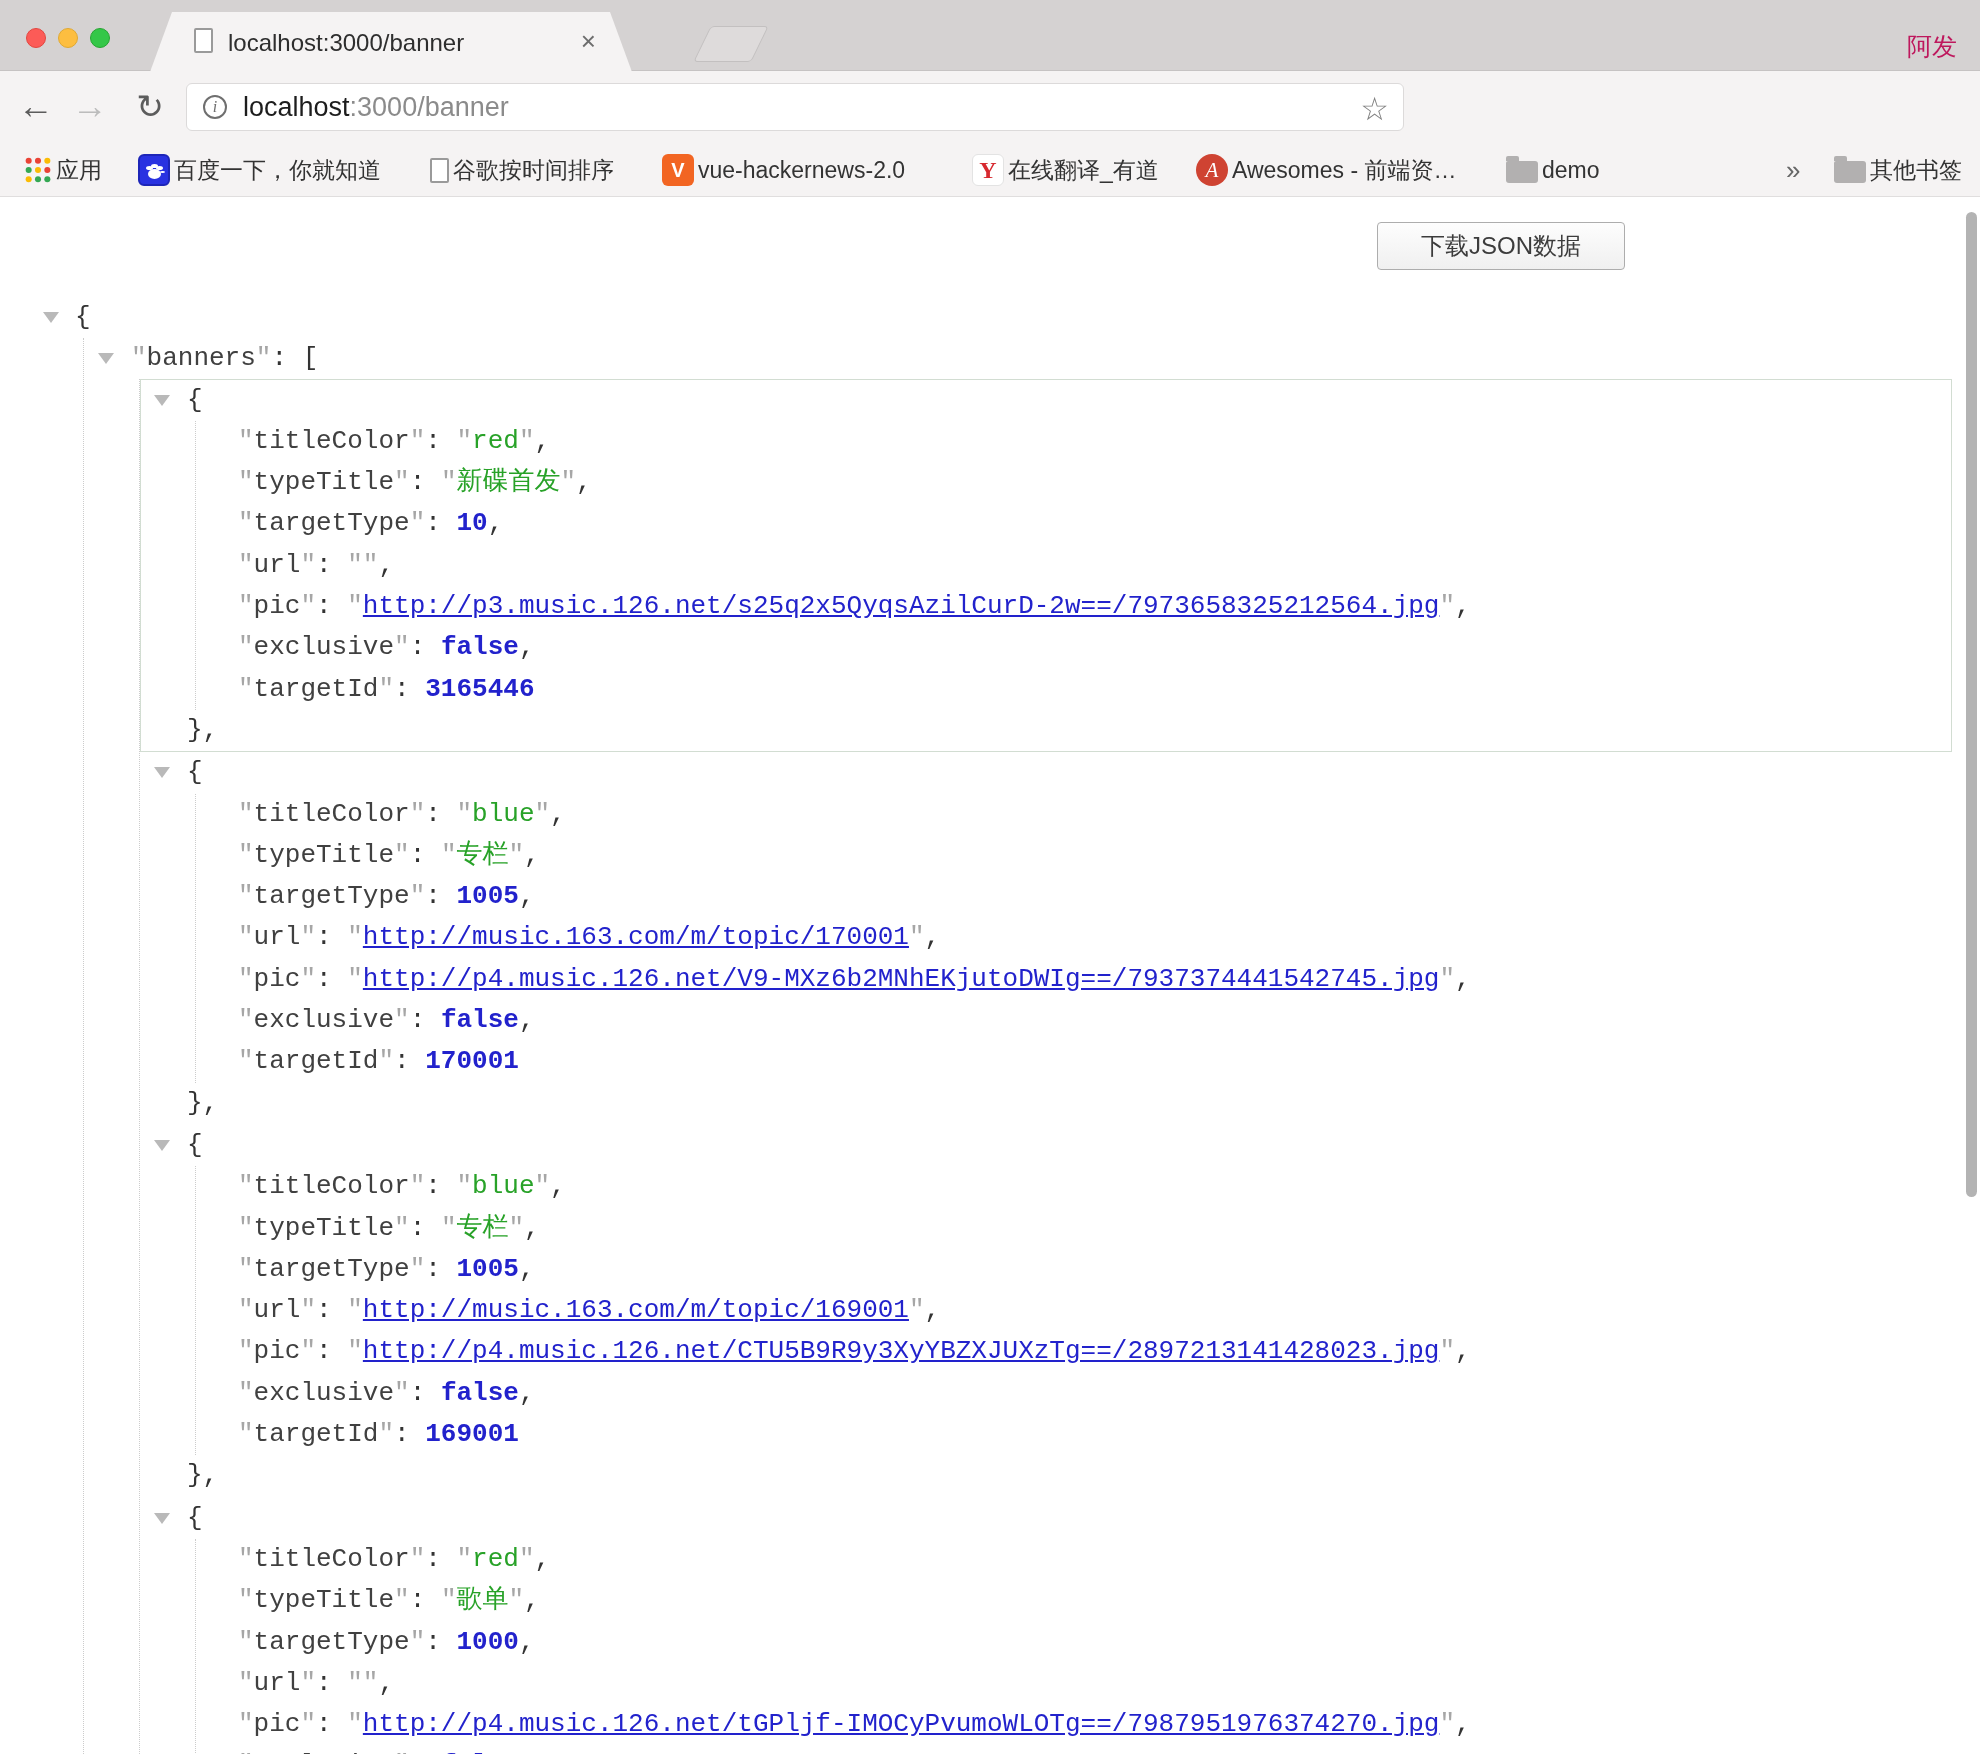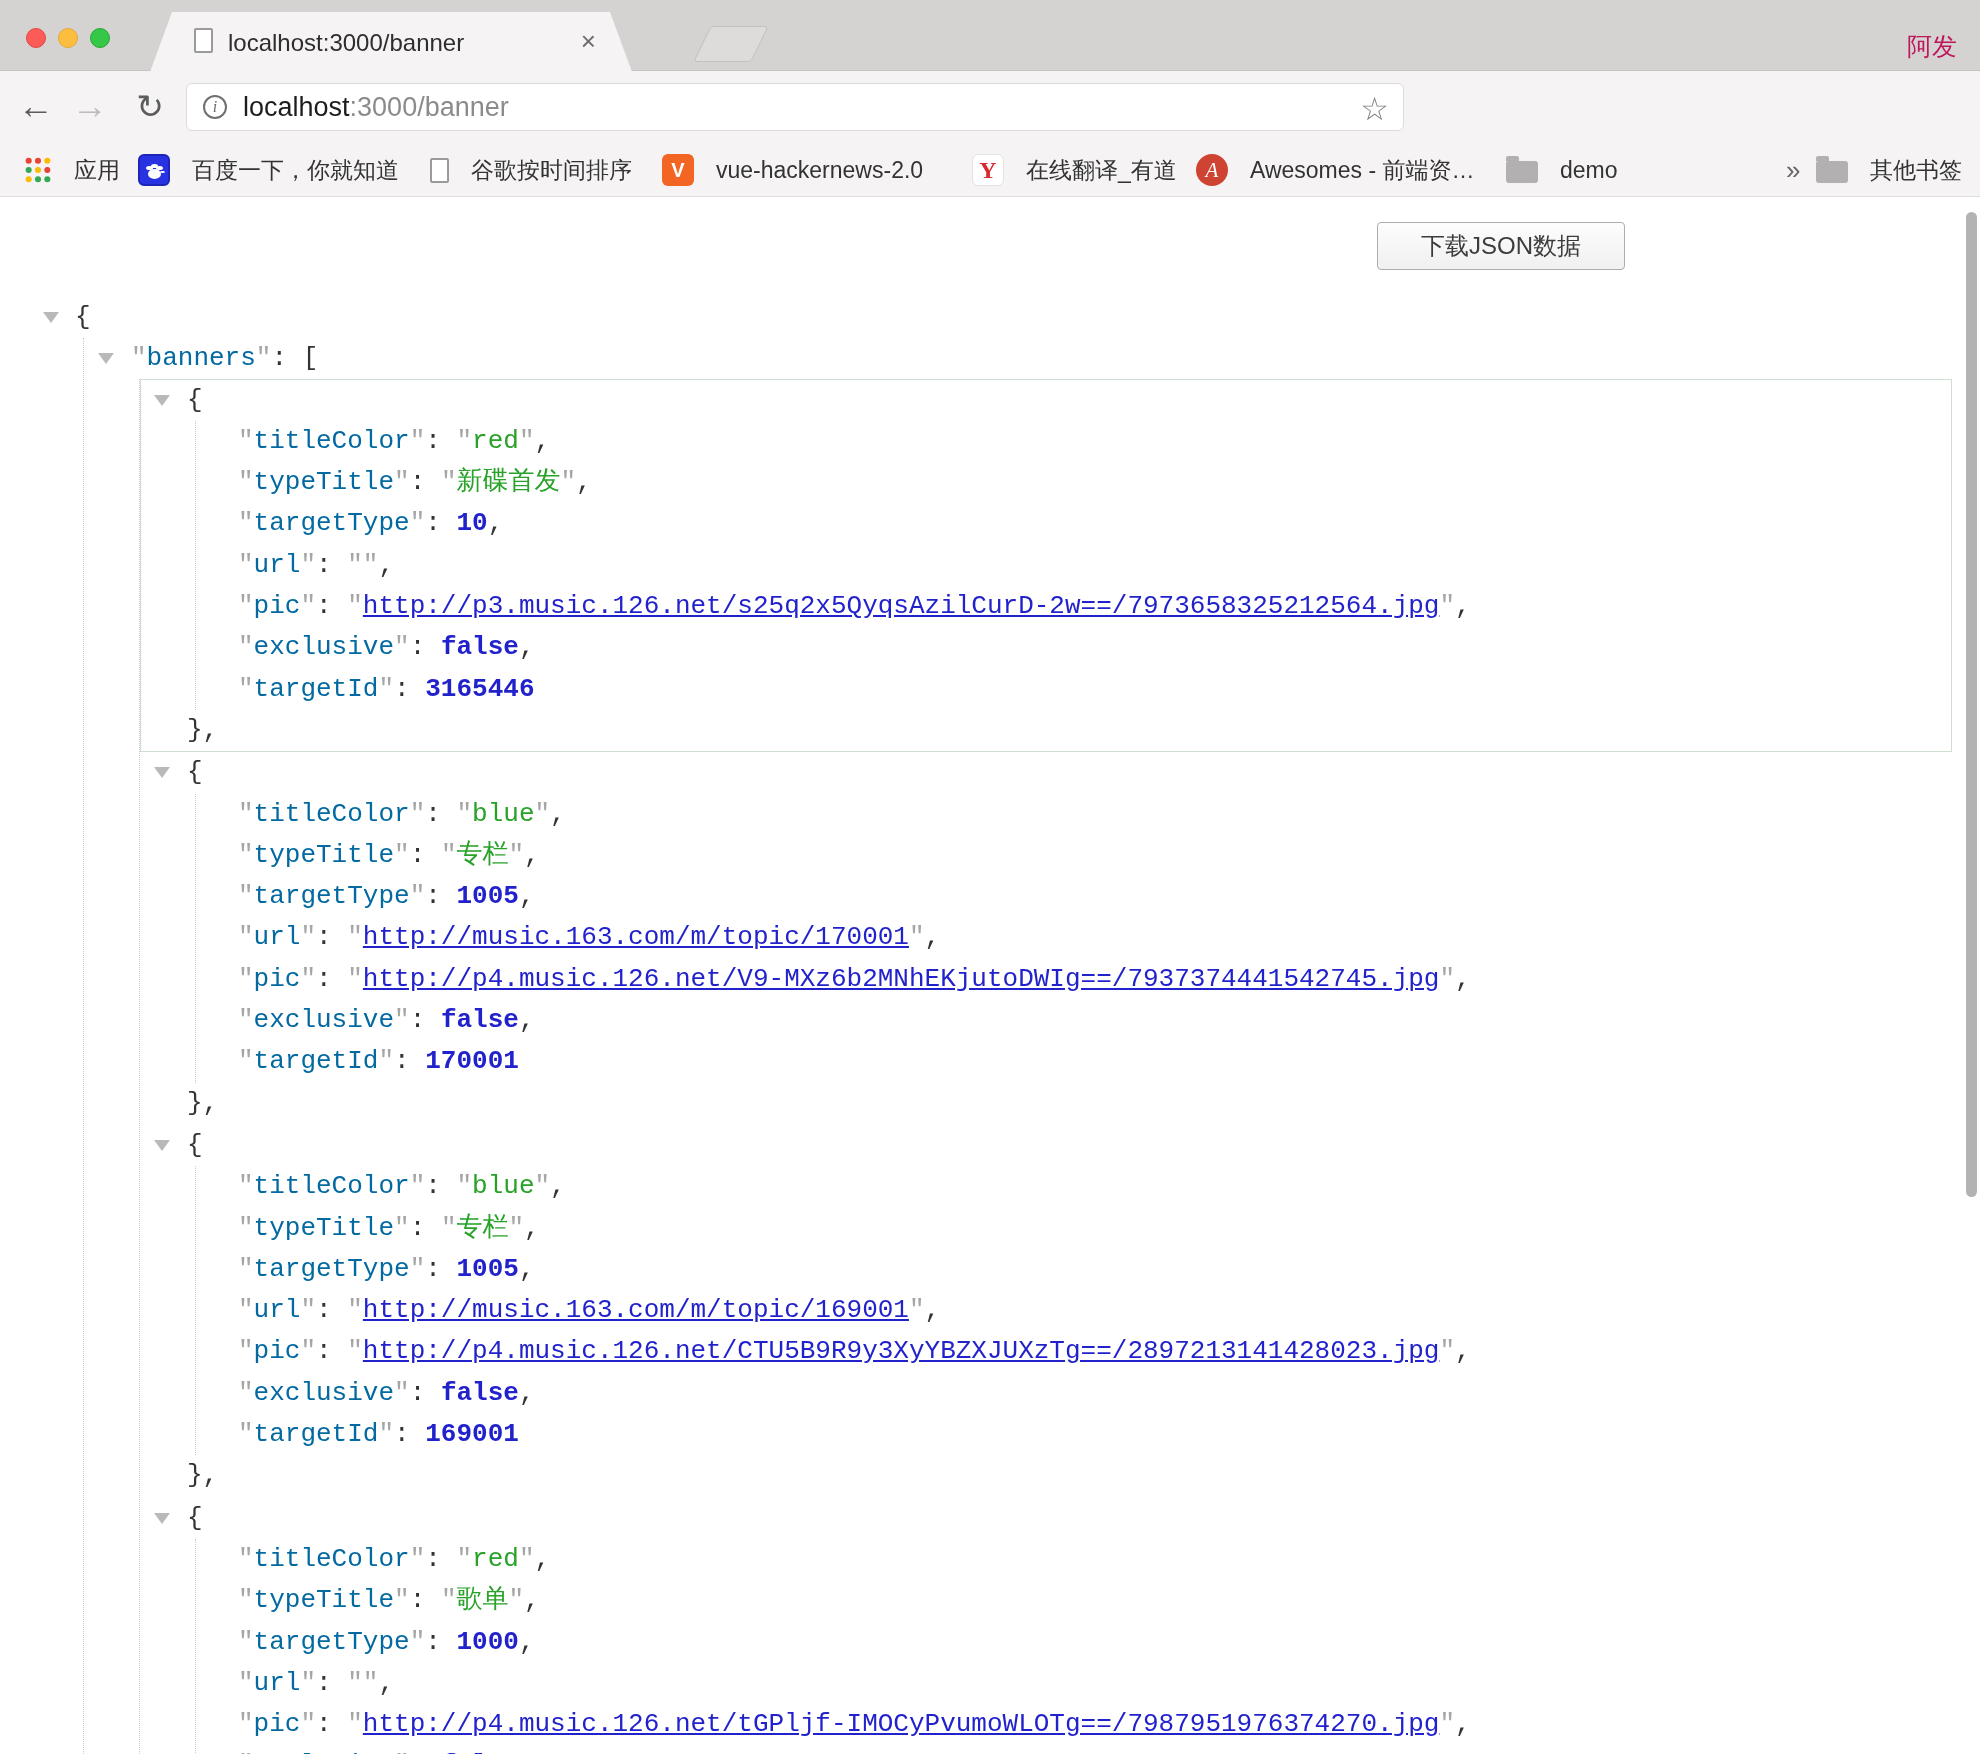--- a/index.html
+++ b/index.html
@@ -61,21 +61,21 @@
               border-radius:50% 50% 45% 45%; }
   .paw-toe { position:absolute; width:8px; height:10px; background:#c4c4c4; border-radius:50%; }
   .ext-blue { left:1876px; background:#2e7bf6; color:#fff; }
   .ext-blue .chev { font-weight:bold; font-size:28px; transform:rotate(90deg); margin-top:-4px; }
   .menu-dots { position:absolute; left:1934px; top:86px; font-size:30px; color:#555;
                width:34px; text-align:center; cursor:pointer; letter-spacing:0; }
 
   
   .bookmarksbar { position:absolute; left:0; top:143px; width:100%; height:54px;
                   background:#f5f3f3; border-bottom:1px solid #e0dede; z-index:4; }
-  .bm { position:absolute; top:8px; height:38px; display:flex; align-items:center; gap:22px;
+  .bm { position:absolute; top:8px; height:38px; display:flex; align-items:center; gap:4px;
         cursor:pointer; font-size:23px; color:#333; white-space:nowrap; }
   .bm-apps { left:24px; }
   .bm-baidu { left:138px; }
   .bm-gsort { left:430px; }
   .bm-vue { left:662px; }
   .bm-youdao { left:972px; }
   .bm-awesomes { left:1196px; }
   .bm-demo { left:1506px; }
   .bm-overflow { left:1786px; font-size:26px; color:#666; }
   .bm-other { right:18px;padding-left:26px; }
@@ -120,21 +120,21 @@
   .jitem.hl { border-color:#d2ddd2; }
   .jitem > .jline { padding-left:46px; }
   .b3 { margin-left:54px; }
   .b3 > .jline { padding-left:42px; }
   .tri { position:absolute; width:0; height:0; border-left:8px solid transparent;
          border-right:8px solid transparent; border-top:11px solid #b9b9b9; top:15px; cursor:pointer; }
   .root-line > .tri { left:3px; }
   .b1 > .jline > .tri { left:14px; }
   .jitem > .jline > .tri { left:13px; }
   .q { color:#a6a6a6; }
-  .k { color:#0369a1; }
+  .k { color:#404040; }
   .p { color:#333; }
   .s { color:#28a228; }
   .n { color:#2222cc; font-weight:bold; }
   .l { color:#2222cc; text-decoration:underline; cursor:pointer; }
 </style>
 </head>
 <body>
 
 <div class="browser">
 

